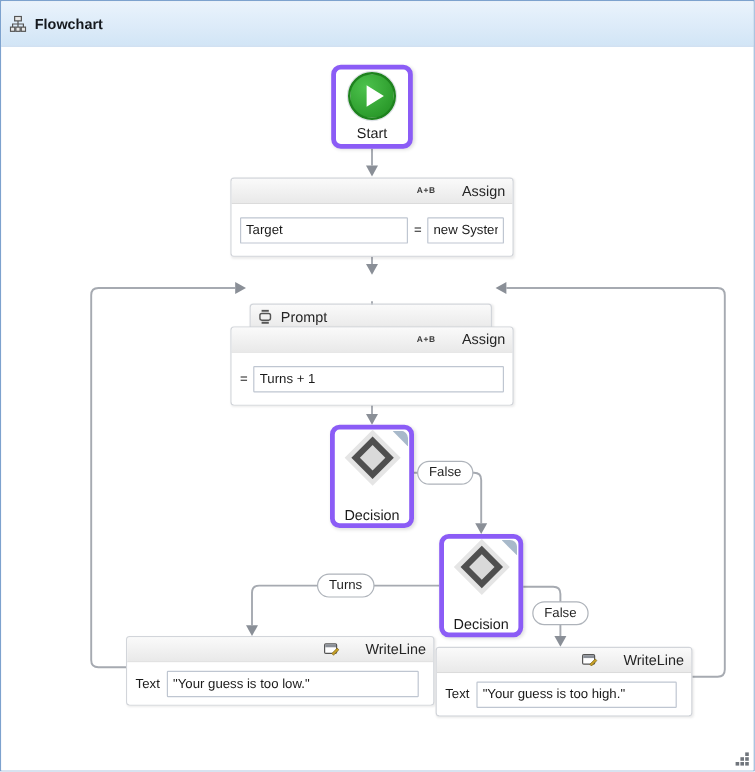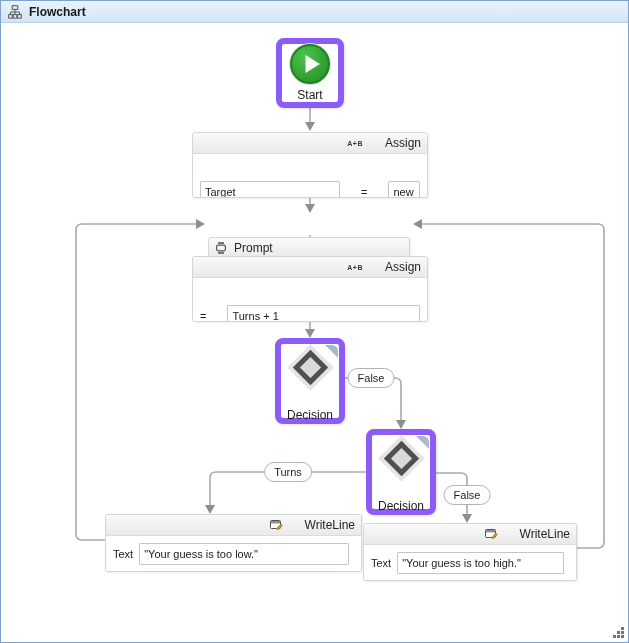--- a/index.html
+++ b/index.html
@@ -3,36 +3,36 @@
 <meta charset="utf-8">
 <style>
   * { margin:0; padding:0; box-sizing:border-box; }
   body { font-family:"Liberation Sans", sans-serif; background:#fff; }
 
   .window {
     position:relative; width:629px; height:643px;
     border:1px solid #7da2ce; background:#fff; overflow:hidden;
   }
   .titlebar {
-    height:22px; display:flex; align-items:center; gap:7px; padding:0 7px;
+    height:38px; display:flex; align-items:center; gap:7px; padding:0 7px;
     background:linear-gradient(#eaf3fc,#d2e5f6);
     border-bottom:1px solid #b9d2ec;
   }
   .titlebar .title { font-size:12px; font-weight:bold; color:#15191e; }
 
   .canvas { position:relative; width:627px; height:619px; background:#fff; }
   .connectors { position:absolute; left:0; top:0; z-index:0; }
   .connectors path { fill:none; stroke:#a6aab1; stroke-width:1.6; stroke-linejoin:round; }
   .connectors polygon { fill:#8a8f97; stroke:none; }
 
   .node { position:absolute; z-index:1; background:#fff; }
 
   
   .card {
-    border:6px solid #8b5cf6; border-radius:8px;
+    border:4px solid #8b5cf6; border-radius:8px;
     box-shadow:1px 1px 3px rgba(0,0,0,0.12);
     display:flex; flex-direction:column; align-items:center;
   }
   .start { left:275px; top:15px; width:68px; height:70px; justify-content:center; gap:4px; }
   .play {
     width:40px; height:40px; border-radius:50%;
     background:radial-gradient(circle at 35% 30%, #4cc24c, #2b9a2b 75%);
     border:2px solid #1e821e; box-shadow:0 0 0 1px #dde1e6;
     display:flex; align-items:center; justify-content:center;
   }
@@ -59,21 +59,21 @@
   }
   .act-header {
     height:21px; display:flex; align-items:center; gap:22px; padding:0 6px;
     background:linear-gradient(#fafafa,#e9e9e9); border-bottom:1px solid #dbdbdb;
     font-size:12px; color:#252525;justify-content:flex-end;
   }
   .assign-icon { font-size:7px; font-weight:bold; color:#3a3a3a; letter-spacing:0.5px; }
   .act-body { display:flex; align-items:center; padding:0 7px; background:#fff; }
   .assign1 { left:191px; top:109px; width:236px; height:66px; }
   .assign2 { left:191px; top:233px; width:236px; height:66px; }
-  .assign .act-body { height:44px; gap:21px;margin-top:16px; }
+  .assign .act-body { height:44px; gap:5px; }
   .prompt-box { left:207px; top:190px; width:202px; height:22px; display:flex; align-items:center; gap:6px; padding:0 5px;
     background:linear-gradient(#fafafa,#e9e9e9); border:1px solid #d2d5da; border-radius:3px;
     font-size:12px; color:#252525; box-shadow:1px 1px 2px rgba(0,0,0,0.08);margin-top:24px; }
   .writeline1 { left:104px; top:491px; width:257px; height:58px; }
   .writeline2 { left:362px; top:500px; width:214px; height:58px; }
   .writeline .act-body { height:36px; gap:6px; padding-right:12px; }
 
   .tbox {
     height:22px; border:1px solid #bfc6d1; background:#fff;
     font-family:"Liberation Sans", sans-serif; font-size:11px; color:#1a1a1a;

